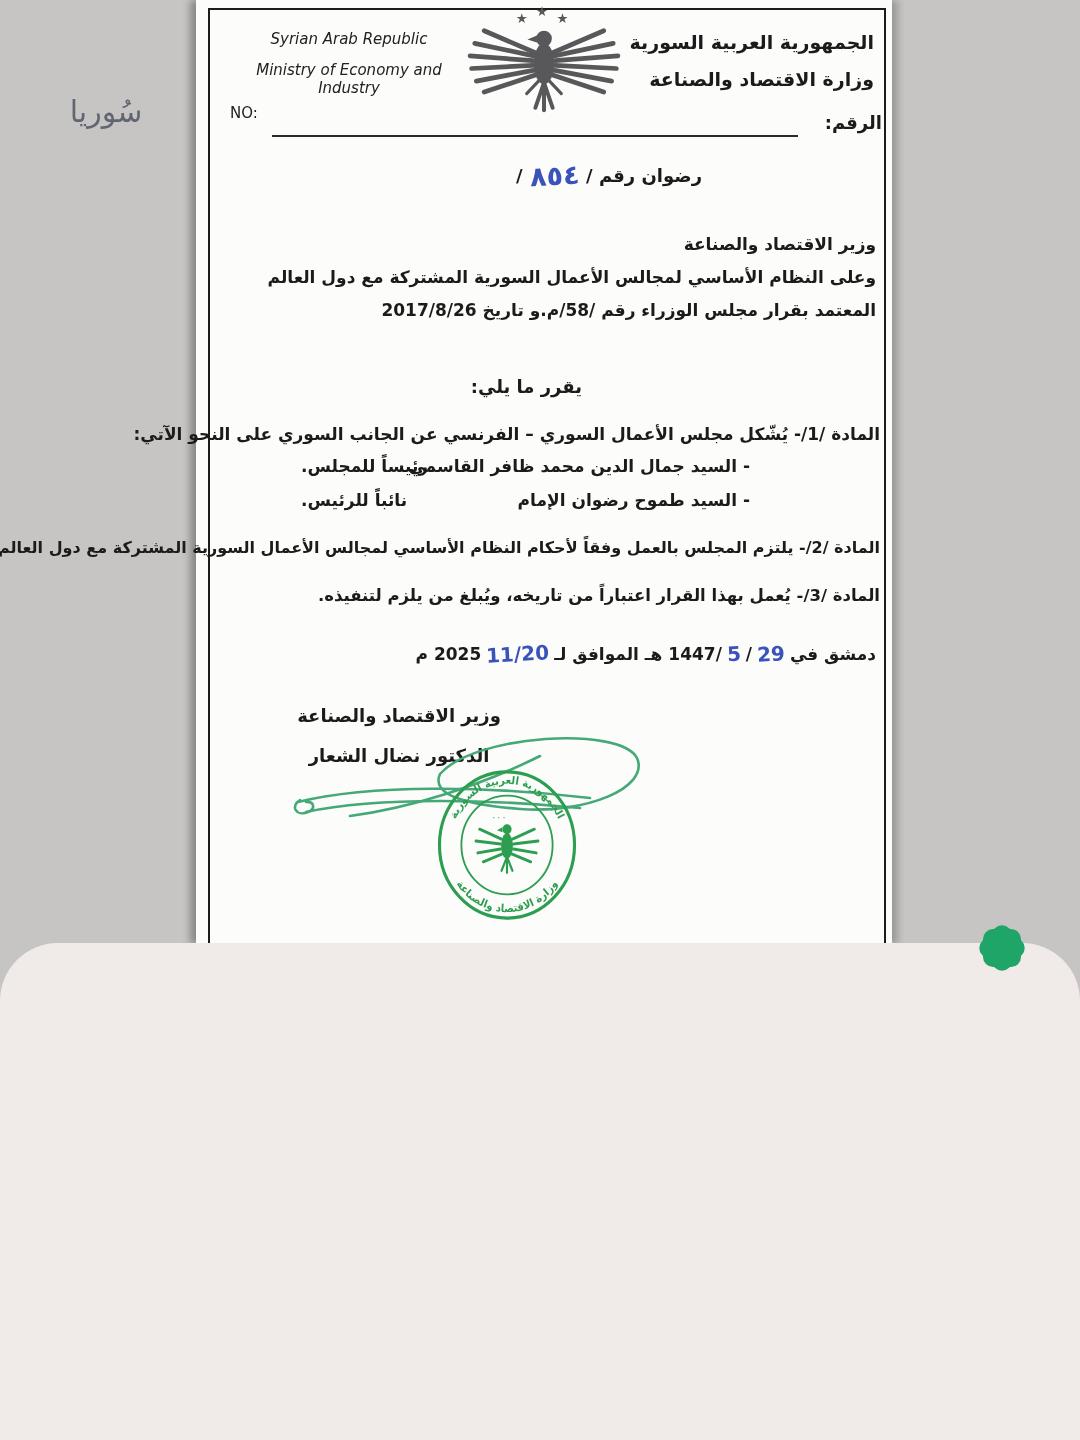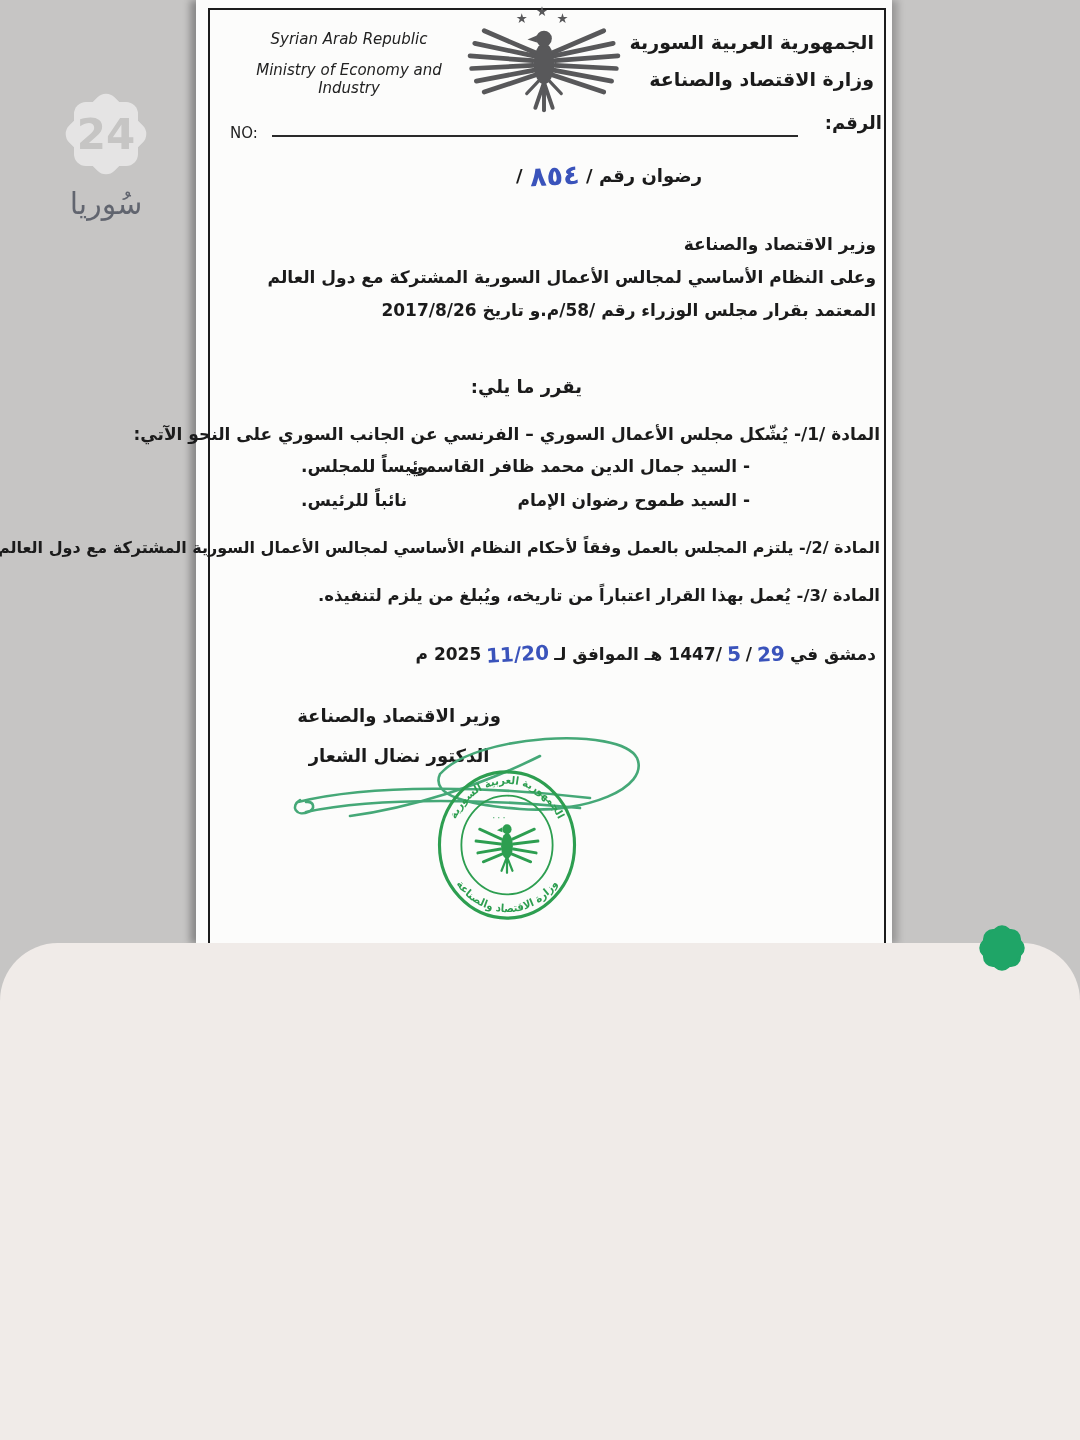--- a/index.html
+++ b/index.html
@@ -19,21 +19,21 @@
   .paper { position:absolute; left:196px; top:0; width:696px; height:944px; background:#fcfcfb;
            box-shadow:-6px 0 7px rgba(0,0,0,.30), 6px 0 7px rgba(0,0,0,.22); }
   .paper-frame { position:absolute; left:12px; right:6px; top:8px; bottom:0; border:2px solid #1c1c1c; border-bottom:none; }
   .doc { position:absolute; inset:0; color:#1b1b1b; }
 
   .hdr-en { position:absolute; left:30px; top:30px; width:246px; text-align:center; font-size:15px; color:#222; }
   .hdr-en div { margin-bottom:13px;font-style:italic; }
   .hdr-ar { position:absolute; right:18px; top:24px; text-align:right; direction:rtl; font-size:19px; font-weight:bold; line-height:37px; }
   .emblem { position:absolute; left:250px; top:4px; width:196px; height:118px; }
 
-  .no-label { position:absolute; left:34px; top:124px; font-size:15px; color:#222; }
+  .no-label { position:absolute; left:34px; top:104px; font-size:15px; color:#222; }
   .no-line  { position:absolute; left:76px; right:94px; top:117px; height:20px; border-bottom:2px solid #2a2a2a; }
   .raqam    { position:absolute; right:10px; top:112px; font-size:18px; font-weight:bold; direction:rtl; }
 
   .hand { color:#3a53bb; font-weight:bold; transform:rotate(-3deg); display:inline-block; }
 
   .qarar { position:absolute; right:190px; top:160px; display:flex; direction:rtl; align-items:center; gap:7px;
            font-size:18px; font-weight:bold; }
   .qarar .hand { font-size:27px; }
 
   .preamble { position:absolute; right:16px; top:228px; direction:rtl; text-align:right; font-size:17px; font-weight:bold; line-height:33px; white-space:nowrap; }
@@ -62,23 +62,20 @@
   .badge { position:absolute; left:974px; top:920px; width:56px; height:56px; z-index:3; }
   .badge::before, .badge::after { content:""; position:absolute; left:9px; top:9px; width:38px; height:38px; background:#1fa567; border-radius:10px; }
   .badge::after { transform:rotate(45deg); }
 </style>
 </head>
 <body>
 
 <div id="canvas">
 
   <div class="wm-logo">
-    <div class="star8">
-      <div class="wm-24">24</div>
-    </div>
     <div class="wm-name">سُوريا</div>
   </div>
 
   <div class="paper">
     <div class="paper-frame"></div>
     <div class="doc">
 
       <div class="hdr-en">
         <div>Syrian Arab Republic</div>
         <div>Ministry of Economy and Industry</div>

